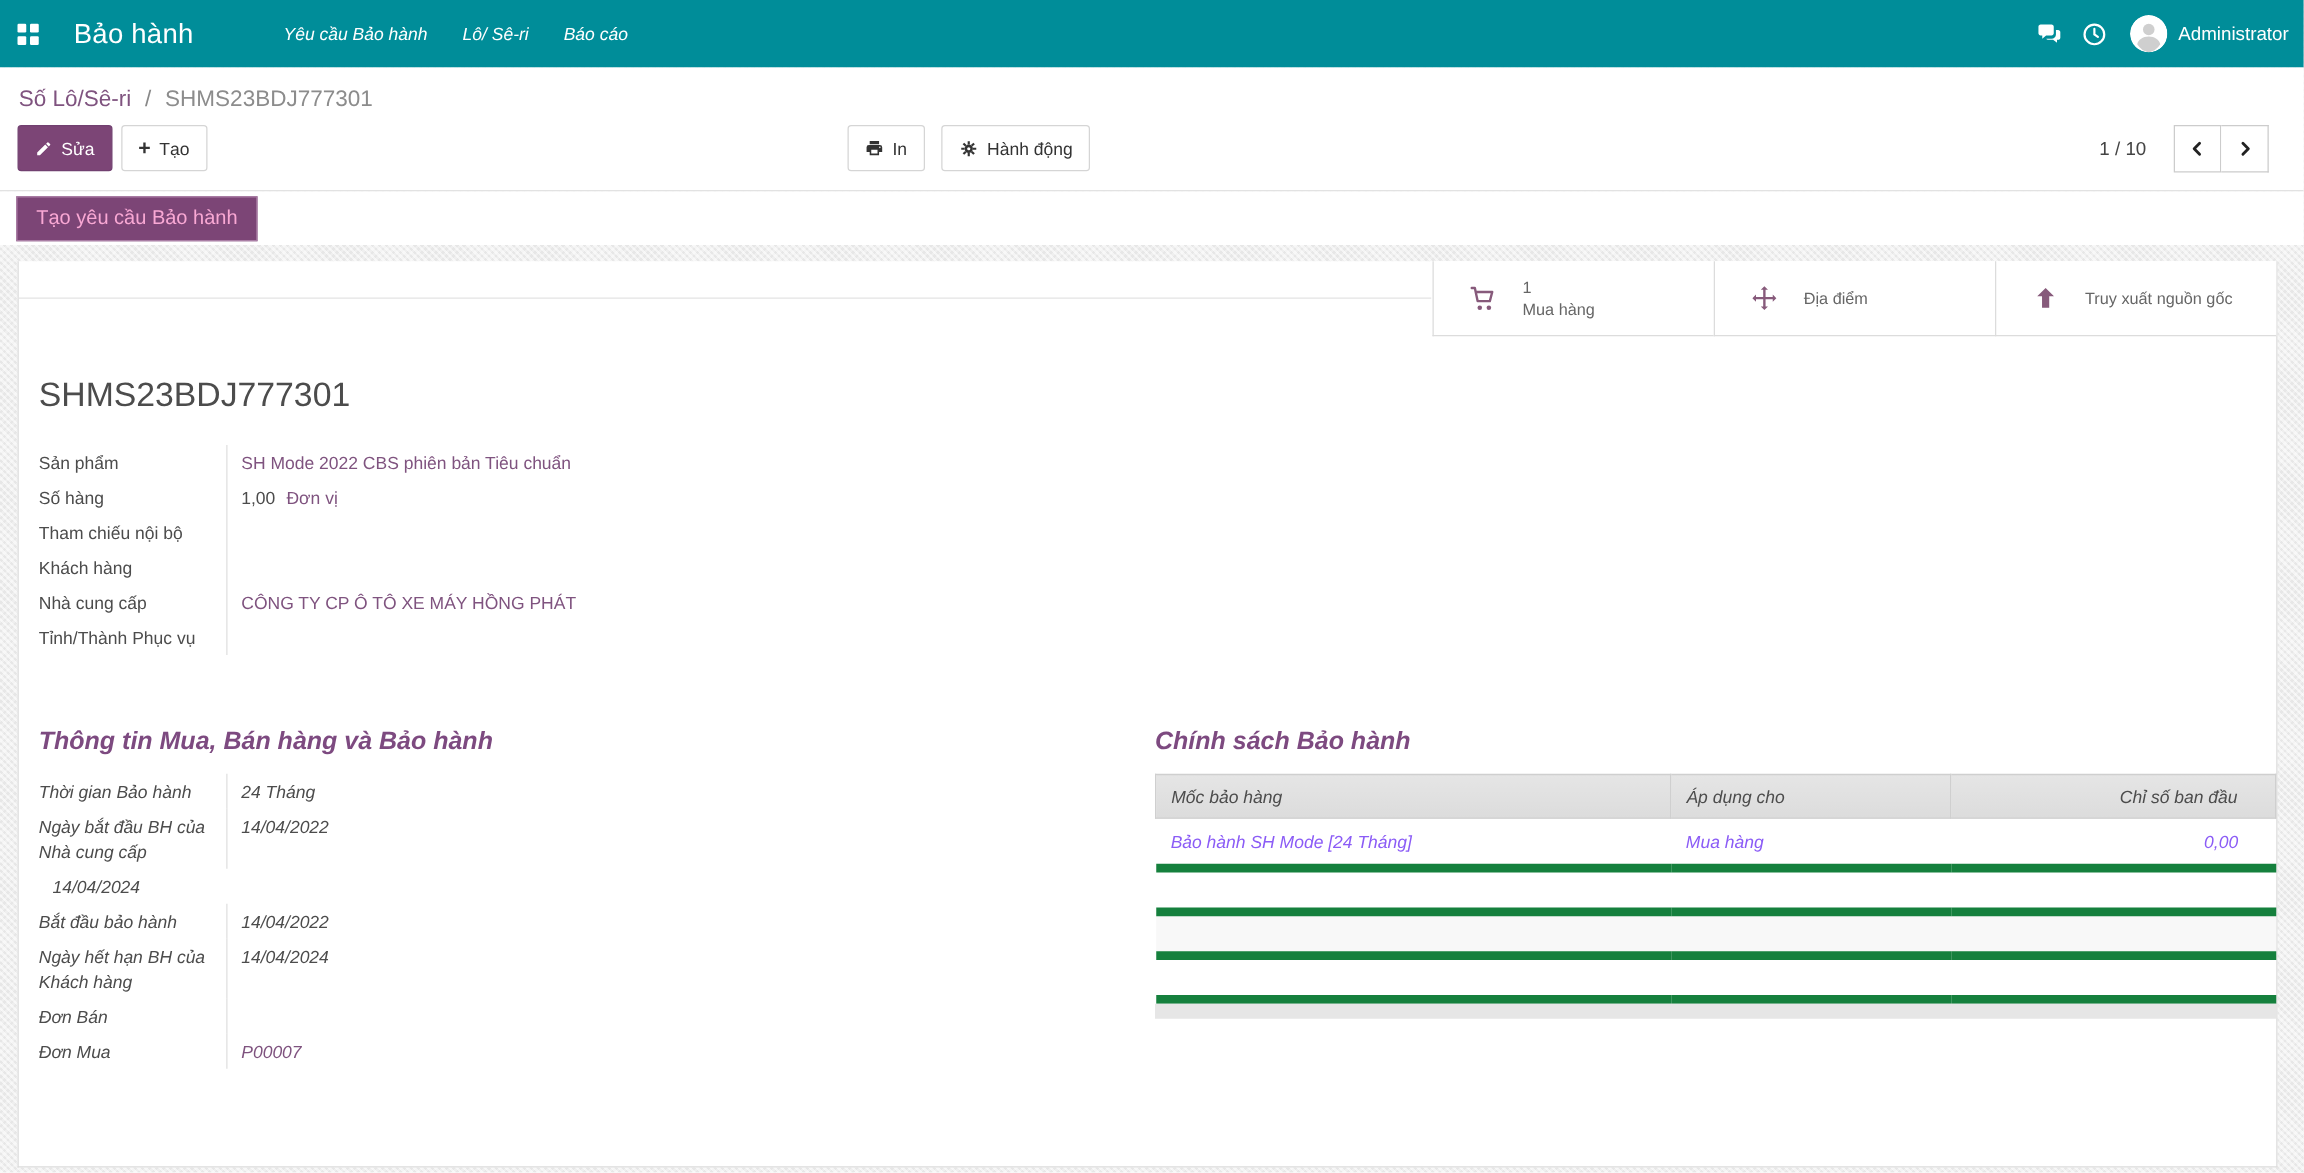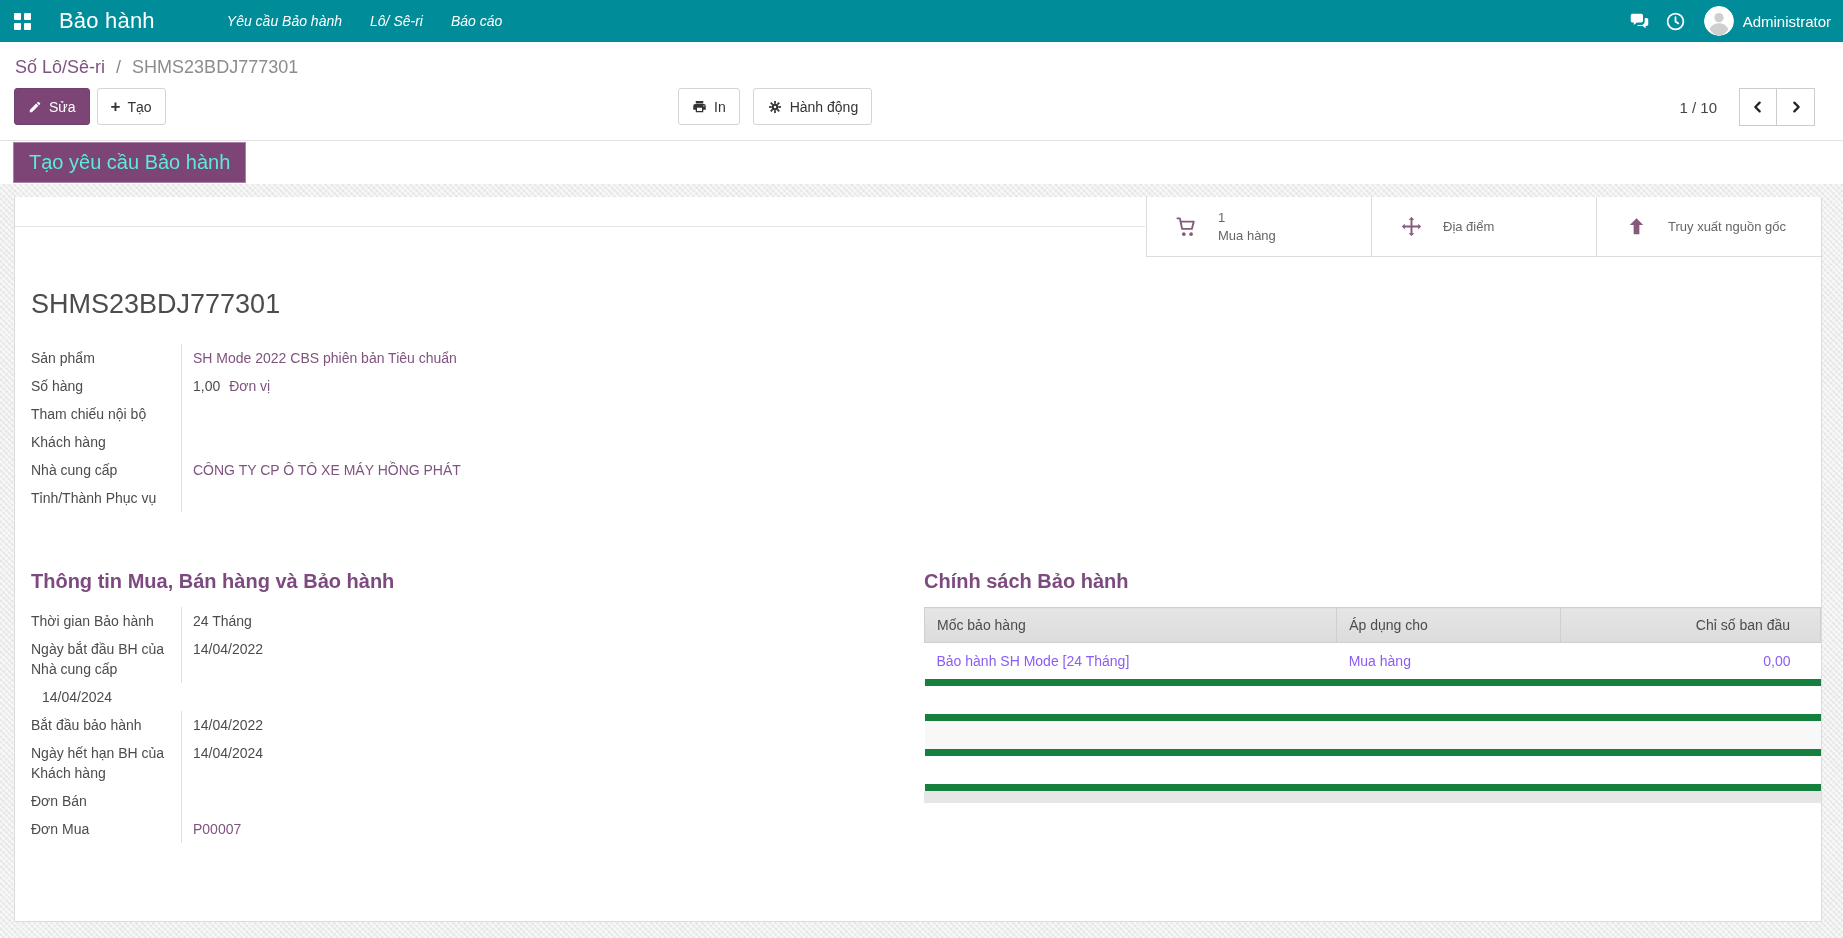--- a/index.html
+++ b/index.html
@@ -10,21 +10,21 @@
     color:#4c4c4c;
     background-color:#efefef;
     background-image:
       repeating-linear-gradient(45deg, rgba(255,255,255,.55) 0 2px, transparent 2px 4px),
       repeating-linear-gradient(-45deg, rgba(0,0,0,.035) 0 2px, transparent 2px 4px);
   }
   .page { width:1843px; height:938px; position:relative; }
 
   
   .topnav {
-    height:42px; background:#008d99; color:#fff;
+    height:54px; background:#008d99; color:#fff;
     display:flex; align-items:center; padding:0 12px 0 14px;
   }
   .apps-grid { width:17px; height:17px; display:grid; grid-template-columns:7px 7px; grid-template-rows:7px 7px; gap:3px; cursor:pointer; }
   .apps-grid span { background:#fff; border-radius:1px; }
   .topnav .app-title { font-size:22px; font-weight:400; margin-left:28px; letter-spacing:.2px; }
   .topnav .menus { display:flex; margin-left:58px; gap:0; }
   .topnav .menus .menu-item { font-size:14px; padding:16px 14px; cursor:pointer; white-space:nowrap;font-style:italic; }
   .topnav .spacer { flex:1; }
   .nav-icon-btn { width:36px; height:42px; display:flex; align-items:center; justify-content:center; cursor:pointer; }
   .nav-icon-btn svg { width:21px; height:21px; }
@@ -49,21 +49,21 @@
   .cp-center { position:absolute; left:678px; top:0; display:flex; gap:13px; }
   .cp-right { position:absolute; right:12px; top:0; display:flex; align-items:center; }
   .pager-text { font-size:15px; color:#444; margin-right:22px; }
   .pager-btns { display:flex; }
   .pager-btn { width:38px; height:38px; background:#fff; border:1px solid #ccc; display:flex; align-items:center; justify-content:center; cursor:pointer; }
   .pager-btn + .pager-btn { border-left:none; }
   .pager-btn svg { width:17px; height:17px; }
 
   
   .statusbar { background:#fff; height:43px; display:flex; align-items:center; padding-left:13px; }
-  .statusbar .btn-claim { background:#7c4576; color:#5eead4; border:1px solid #ab7fa6; font-size:20px; padding:8px 15px; cursor:pointer; }
+  .statusbar .btn-claim { background:#7c4576; color:#f9a8d4; border:1px solid #ab7fa6; font-size:16px; padding:8px 15px; cursor:pointer; }
 
   
   .form-bg { padding:13px 21px 0 14px; }
   .sheet { background:#fff; border:1px solid #dcdcdc; border-top:none; min-height:725px; position:relative; }
 
   .button-box { position:relative; height:60px; }
   .button-box .left-line { position:absolute; left:0; top:0; height:30px; width:calc(100% - 676px); border-bottom:1px solid #e4e4e4; }
   .stat-buttons { position:absolute; right:0; top:0; display:flex; }
   .stat-button { width:225px; height:60px; background:#fff; border-left:1px solid #dcdcdc; border-bottom:1px solid #dcdcdc;
                  display:flex; align-items:center; padding:0 10px 0 28px; cursor:pointer; gap:20px; }
@@ -73,21 +73,21 @@
 
   .record-title { font-size:27px; font-weight:400; color:#4c4c4c; margin:32px 0 0 16px; }
 
   .field-group { margin-left:16px; }
   .o-row { display:flex; min-height:21px; }
   .o-label { width:151px; flex:0 0 151px; border-right:1px solid #e0e0e0; font-size:14px; color:#4c4c4c; padding:4px 8px 4px 0; line-height:20px; }
   .o-value { flex:1; font-size:14px; padding:4px 0 4px 11px; line-height:20px; color:#4c4c4c; }
   .o-link { color:#7f537f; cursor:pointer; }
   .group-1 { margin-top:24px; width:700px; }
 
-  .bottom-groups { display:flex; margin-top:58px; align-items:flex-start; }
+  .bottom-groups { display:flex; margin-top:58px; align-items:flex-start;font-style:italic; }
   .bg-left { margin-left:16px; width:877px; }
   .bg-right { flex:1; padding-left:16px; }
   .section-heading { font-size:20px; font-weight:700; color:#7d4a80; margin:0 0 14px 0; }
   .bg-left .field-group { margin-left:0; width:640px; }
 
   
   .policy-table { width:100%; border-collapse:collapse; font-size:14px; margin-top:6px; }
   .policy-table th {
     background:linear-gradient(#e5e5e5,#dcdcdc); font-weight:400; color:#4c4c4c; text-align:left;
     padding:8px 12px; border:1px solid #cfcfcf; border-left:none; height:35px; cursor:pointer;

